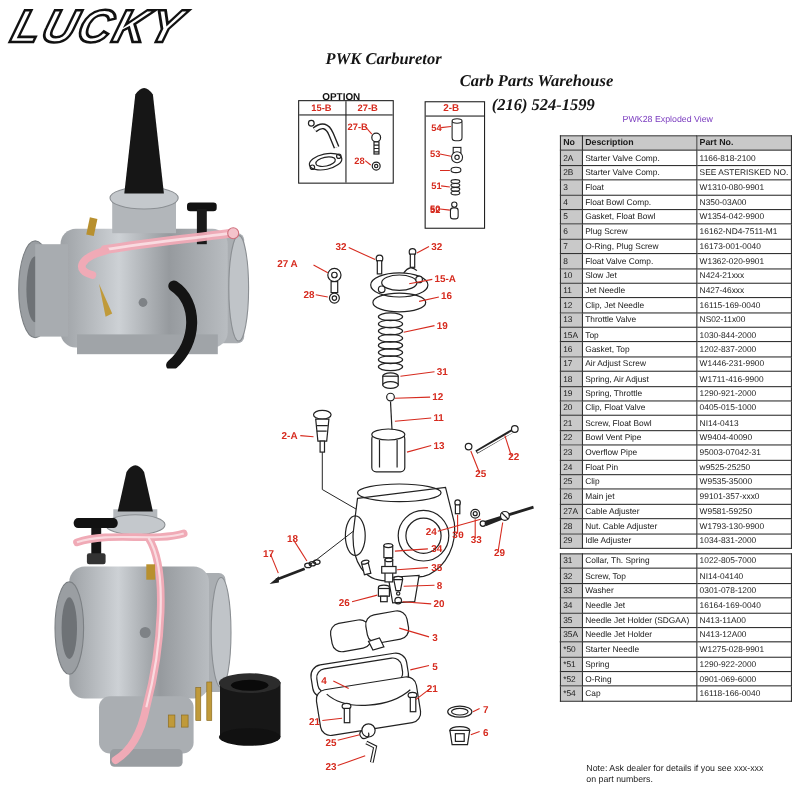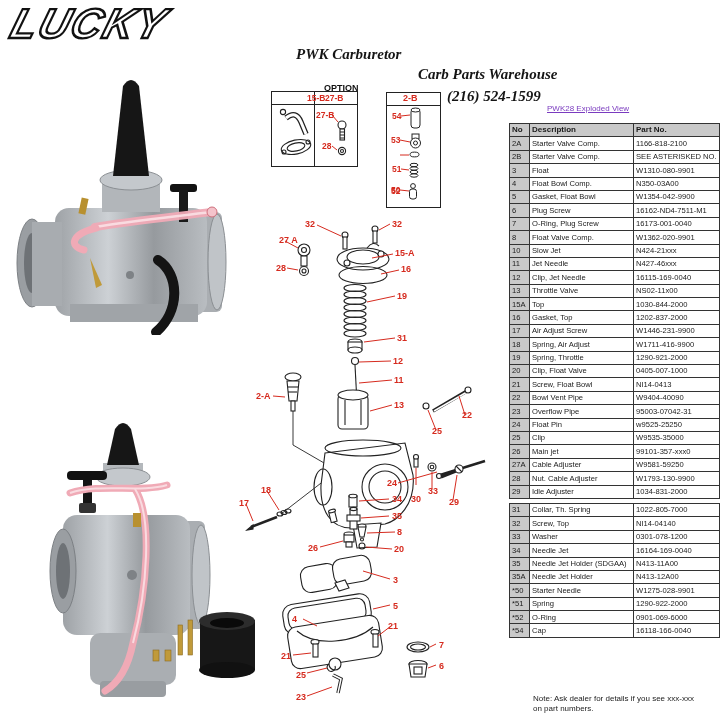--- a/index.html
+++ b/index.html
@@ -10,40 +10,40 @@
   #logo{position:absolute;left:12px;top:0px;font:italic 900 42px "Liberation Sans",sans-serif;
         letter-spacing:2px;color:#fff;-webkit-text-stroke:2.4px #111;transform:skewX(-16deg);}
 
   
   .hdr{position:absolute;font:italic bold 15px "Liberation Serif",serif;color:#151515;white-space:nowrap;}
   #hdr1{left:296px;top:46px;}
   #hdr2{left:418px;top:66px;}
   #hdr3{left:447px;top:88px;}
 
   
-  #pwk-link{position:absolute;left:547px;top:104px;font:8px "Liberation Sans",sans-serif;
-            color:#7a3bbf;text-decoration:underline;cursor:pointer;white-space:nowrap;text-align:center;}
+  #pwk-link{position:absolute;left:566px;top:104px;font:8px "Liberation Sans",sans-serif;
+            color:#7a3bbf;cursor:pointer;white-space:nowrap;text-align:center;}
 
   
   #table-col{position:absolute;left:509px;top:123px;width:212px;}
   .ptable{border-collapse:collapse;table-layout:fixed;width:210px;
           font:7.6px/1.25 "Liberation Sans",sans-serif;background:#fff;}
   .ptable th,.ptable td{border:1px solid #333;padding:0 2px;height:12.4px;
           overflow:hidden;white-space:nowrap;text-align:left;vertical-align:middle;}
   .ptable th{background:#c9c9c9;font-weight:bold;font-size:8px;}
   .ptable td:first-child{background:#c9c9c9;}
   .tgap{height:4px;}
   #t3{margin-top:-1px;}
   #note{position:absolute;left:533px;top:694px;font:8px/1.25 "Liberation Sans",sans-serif;color:#222;}
   .dlabel{position:absolute;font:bold 9px "Liberation Sans",sans-serif;color:#d62b1f;
           line-height:1;white-space:nowrap;}
 
   
   #option-box{position:absolute;left:271px;top:83px;width:86px;height:84px;}
-  #option-title{position:absolute;left:22px;top:0;font:bold 9px "Liberation Sans",sans-serif;color:#111;margin-left:31px;}
+  #option-title{position:absolute;left:22px;top:0;font:bold 9px "Liberation Sans",sans-serif;color:#111;}
   #option-frame{position:absolute;left:0;top:8px;width:85px;height:74px;border:1.5px solid #222;}
   #option-frame .vdiv{position:absolute;left:42px;top:0;width:0;height:100%;border-left:1.2px solid #222;}
   #option-frame .hdiv{position:absolute;left:0;top:12px;width:100%;height:0;border-top:1.2px solid #222;}
   .obox-label{position:absolute;font:bold 8.5px "Liberation Sans",sans-serif;color:#d62b1f;line-height:1;}
 
   
   #choke-box{position:absolute;left:386px;top:92px;width:53px;height:114px;border:1.5px solid #222;}
   #choke-box .hdiv{position:absolute;left:0;top:12px;width:100%;height:0;border-top:1.2px solid #222;}
   #choke-title{position:absolute;left:16px;top:1px;font:bold 9px "Liberation Sans",sans-serif;color:#d62b1f;line-height:1;}
   .cb-label{position:absolute;font:bold 8.5px "Liberation Sans",sans-serif;color:#d62b1f;line-height:1;}
@@ -65,21 +65,21 @@
   <div id="hdr2" class="hdr">Carb Parts Warehouse</div>
   <div id="hdr3" class="hdr">(216) 524-1599</div>
 
   <a id="pwk-link">PWK28 Exploded View</a>
 
   <div id="option-box">
     <div id="option-title">OPTION</div>
     <div id="option-frame">
       <div class="vdiv"></div>
       <div class="hdiv"></div>
-      <div class="obox-label" style="left:11px;top:2px;margin-left:24px;">15-B</div>
+      <div class="obox-label" style="left:11px;top:2px;">15-B</div>
       <div class="obox-label" style="left:53px;top:2px;">27-B</div>
       <div class="obox-label" style="left:44px;top:19px;">27-B</div>
       <div class="obox-label" style="left:50px;top:50px;">28</div>
       <svg width="85" height="74" viewBox="0 0 85 74">
         <g stroke="#222" fill="none" stroke-width="1.1">
 
           <circle cx="11" cy="20" r="2.6"></circle>
           <path d="M14,26 Q24,18 29,30 L34,42" stroke-width="5.5"></path>
           <path d="M14,26 Q24,18 29,30 L34,42" stroke="#fff" stroke-width="3"></path>
           <ellipse cx="24" cy="55" rx="15" ry="7" transform="rotate(-12 24 55)"></ellipse>
@@ -369,34 +369,34 @@
           <line x1="58" y1="440" x2="76" y2="438"></line>
         <line x1="201" y1="429" x2="195" y2="432"></line>
           <line x1="201" y1="450" x2="193" y2="453"></line>
         <line x1="72" y1="458" x2="92" y2="453"></line>
           <line x1="72" y1="481" x2="97" y2="472"></line>
       </g>
     </svg>
 
     <div class="dlabel" style="left:70px;top:5px;">32</div>
     <div class="dlabel" style="left:157px;top:5px;">32</div>
-    <div class="dlabel" style="left:44px;top:21px;text-align:center;">27 A</div>
+    <div class="dlabel" style="left:17px;top:21px;text-align:center;">27 A</div>
     <div class="dlabel" style="left:41px;top:49px;">28</div>
     <div class="dlabel" style="left:160px;top:34px;">15-A</div>
     <div class="dlabel" style="left:166px;top:50px;">16</div>
     <div class="dlabel" style="left:162px;top:77px;">19</div>
     <div class="dlabel" style="left:162px;top:119px;">31</div>
     <div class="dlabel" style="left:158px;top:142px;">12</div>
     <div class="dlabel" style="left:159px;top:161px;">11</div>
     <div class="dlabel" style="left:21px;top:177px;">2-A</div>
     <div class="dlabel" style="left:159px;top:186px;">13</div>
     <div class="dlabel" style="left:227px;top:196px;">22</div>
     <div class="dlabel" style="left:197px;top:212px;">25</div>
     <div class="dlabel" style="left:152px;top:264px;">24</div>
-    <div class="dlabel" style="left:176px;top:280px;">30</div>
+    <div class="dlabel" style="left:176px;top:268px;font-family:Liberation Mono, monospace;">30</div>
     <div class="dlabel" style="left:193px;top:272px;">33</div>
     <div class="dlabel" style="left:214px;top:283px;">29</div>
     <div class="dlabel" style="left:26px;top:271px;">18</div>
     <div class="dlabel" style="left:4px;top:284px;">17</div>
     <div class="dlabel" style="left:157px;top:280px;">34</div>
     <div class="dlabel" style="left:157px;top:297px;">35</div>
     <div class="dlabel" style="left:162px;top:313px;">8</div>
     <div class="dlabel" style="left:73px;top:329px;">26</div>
     <div class="dlabel" style="left:159px;top:330px;">20</div>
     <div class="dlabel" style="left:158px;top:361px;">3</div>
@@ -525,21 +525,21 @@
 
           <tr>
             <td>19</td>
             <td>Spring, Throttle</td>
             <td>1290-921-2000</td>
           </tr>
 
           <tr>
             <td>20</td>
             <td>Clip, Float Valve</td>
-            <td>0405-007-1000</td>
+            <td>0405-015-1000</td>
           </tr>
 
           <tr>
             <td>21</td>
             <td>Screw, Float Bowl</td>
             <td>NI14-0413</td>
           </tr>
 
           <tr>
             <td>22</td>

